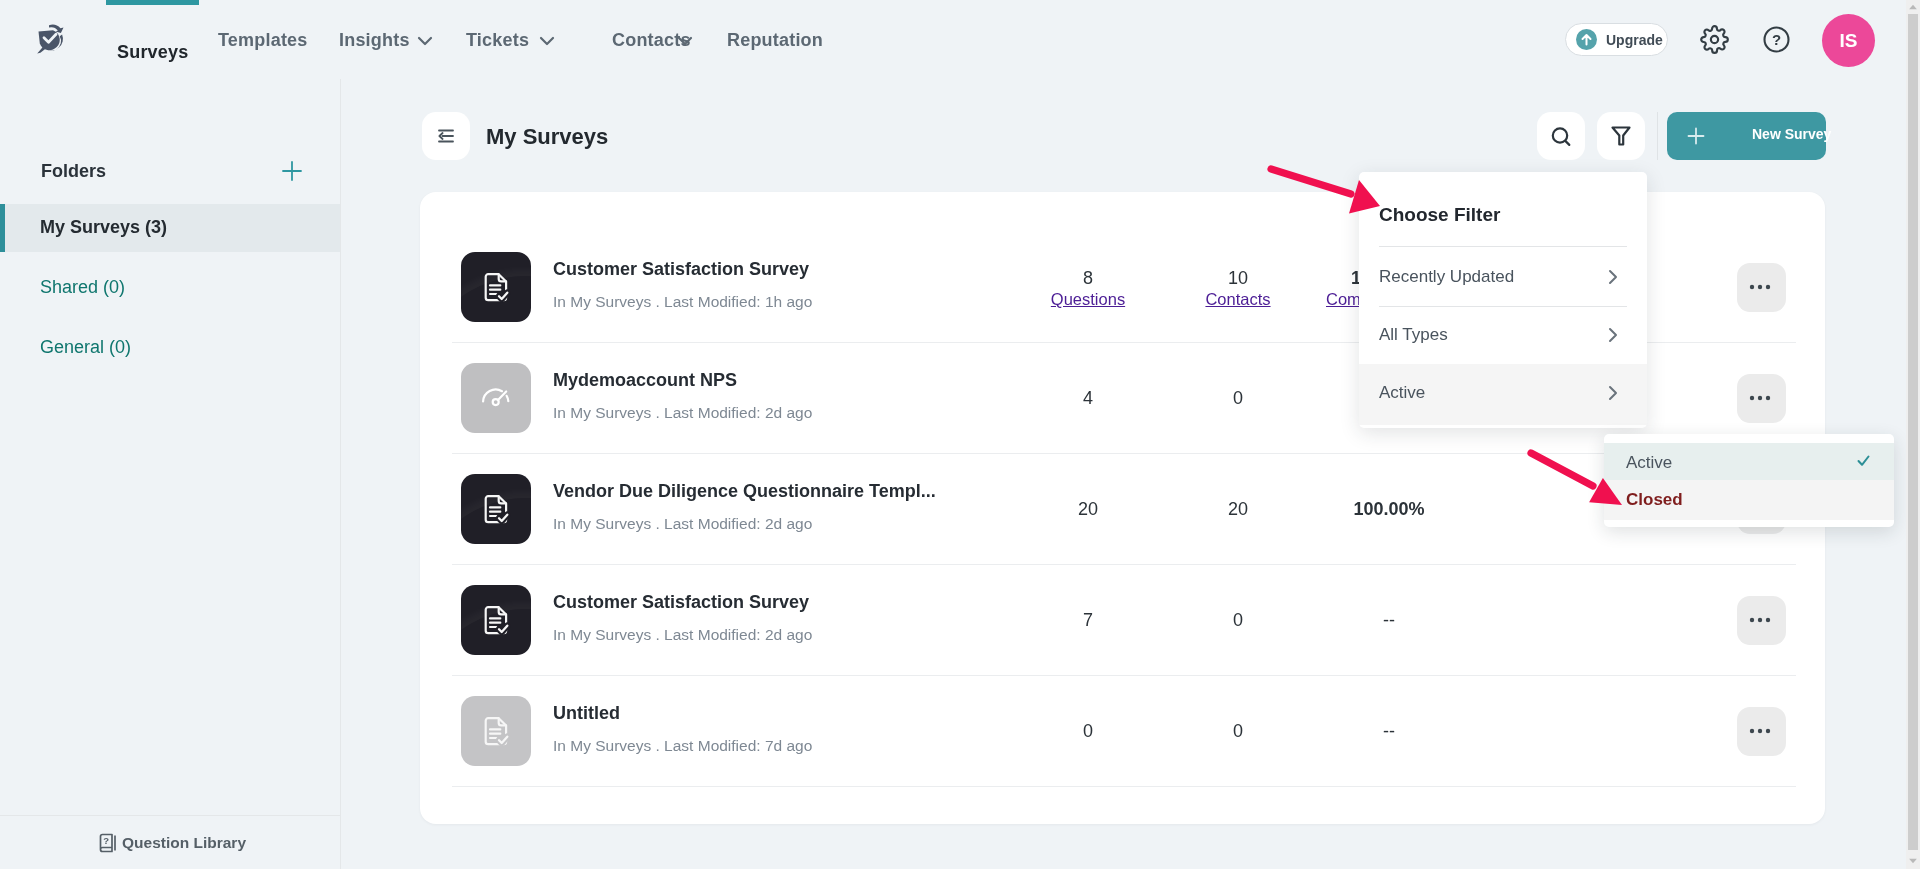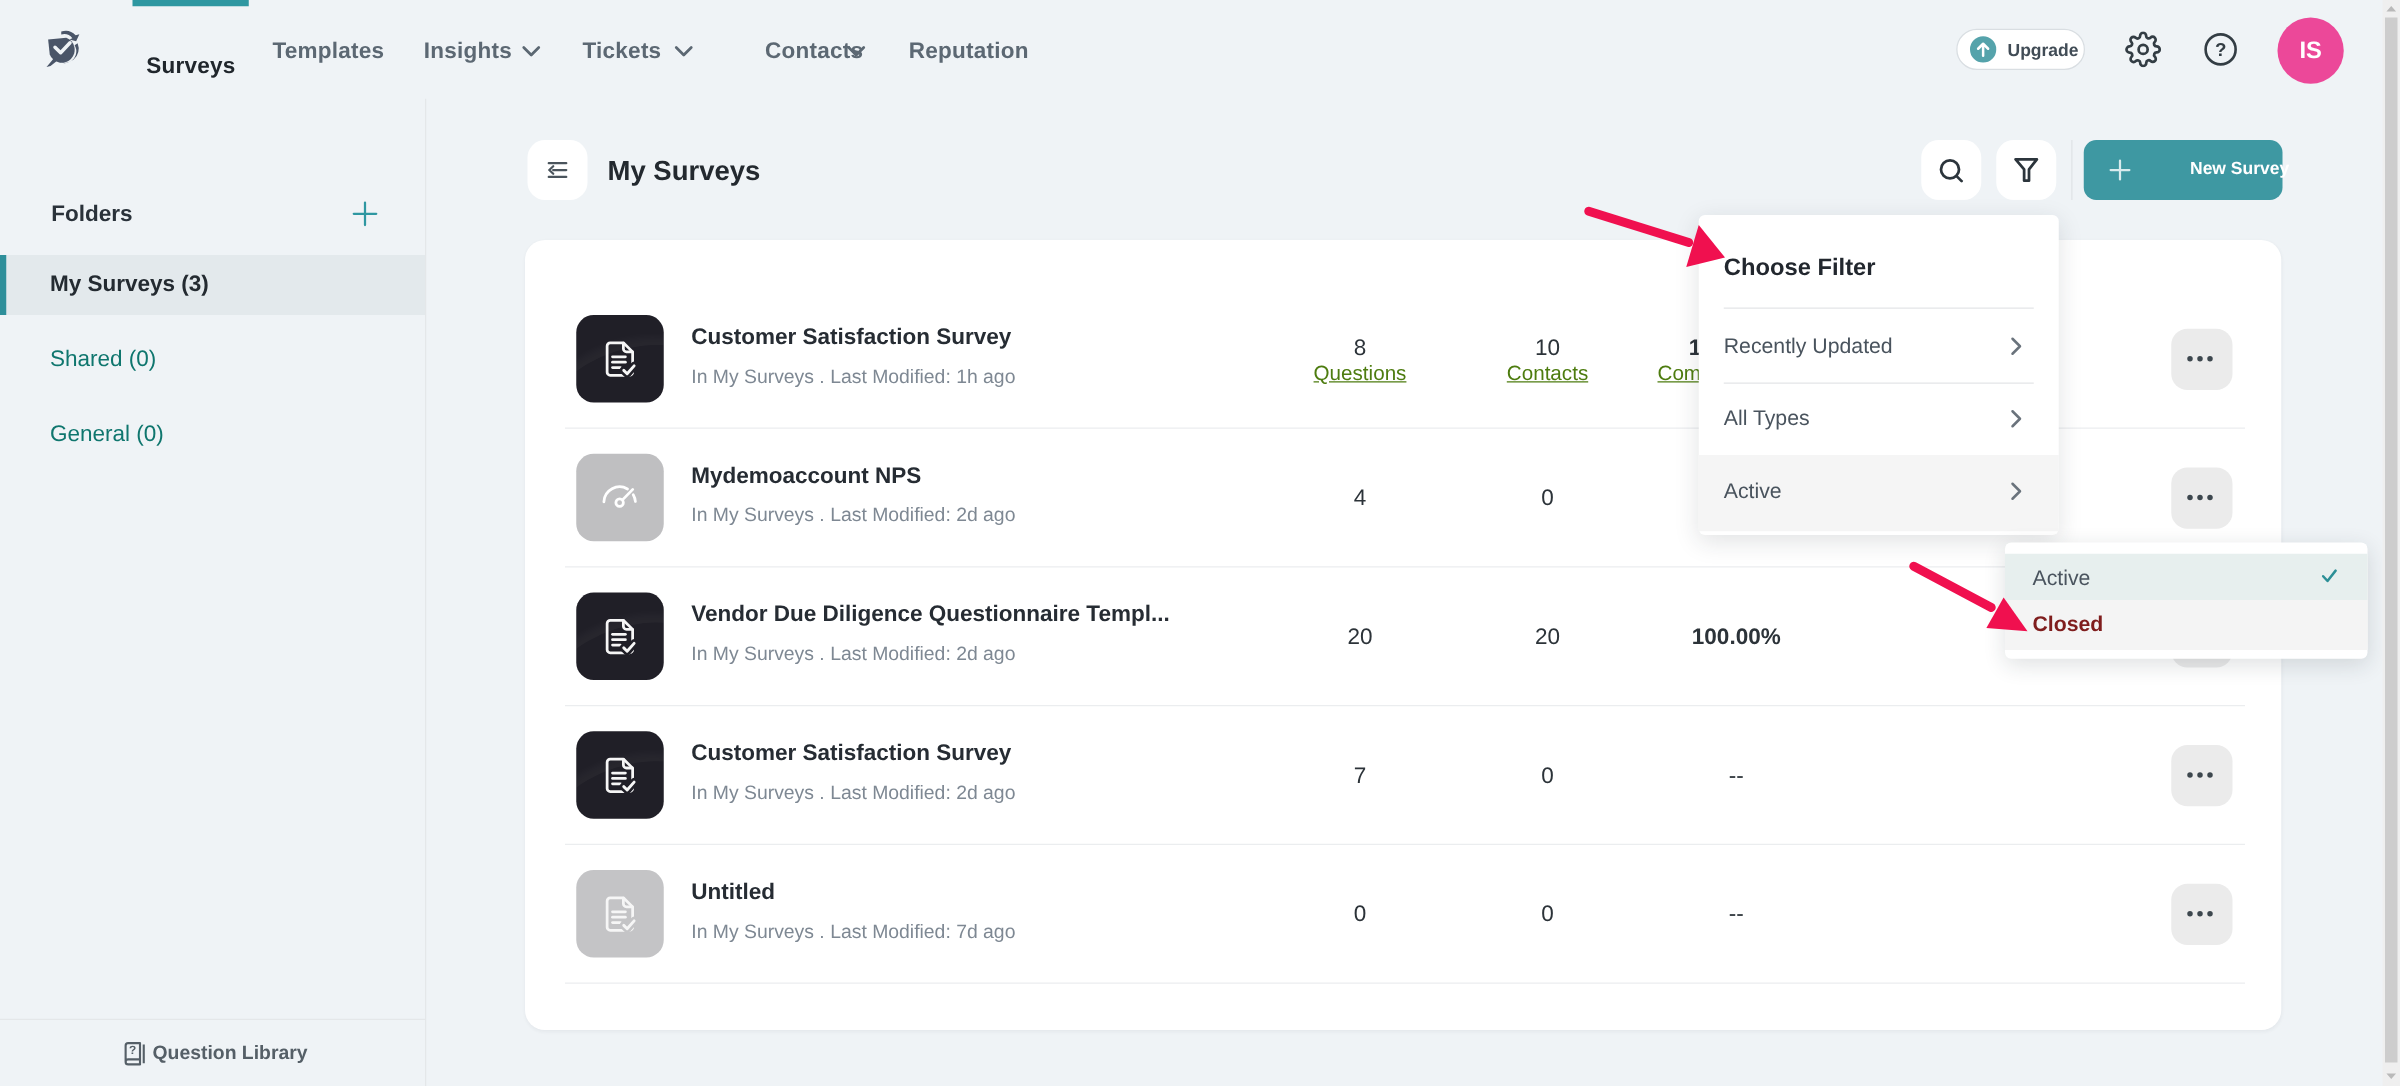--- a/index.html
+++ b/index.html
@@ -9,21 +9,21 @@
 .nav { position:absolute; top:30px; font-size:18px; font-weight:bold; color:#5c6873; letter-spacing:0.2px; }
 .nav.active { color:#20262c; }
 .chev { position:absolute; top:36px; width:16px; height:10px; }
 .whitebtn { position:absolute; width:48px; height:48px; background:#fff; border-radius:14px; }
 .tile { position:absolute; left:461px; width:70px; height:70px; border-radius:14px; }
 .tile.dark { background:#201f27; overflow:hidden; }
 .tile.gray { background:#bfbfc1; }
 .rowtitle { position:absolute; left:553px; font-size:18px; font-weight:bold; color:#262c33; }
 .rowsub { position:absolute; left:553px; font-size:15.5px; color:#7e8893; }
 .num { position:absolute; width:120px; text-align:center; font-size:18px; color:#2c3339; }
-.collabel { position:absolute; width:160px; text-align:center; font-size:16.5px; color:#4d7c0f; text-decoration:underline; }
+.collabel { position:absolute; width:160px; text-align:center; font-size:16.5px; color:#4c1d95; text-decoration:underline; }
 .dots { position:absolute; left:1737px; width:49px; height:49px; background:#ebebeb; border-radius:13px; }
 .dots svg { position:absolute; left:12px; top:21px; }
 .sep { position:absolute; left:452px; width:1344px; height:1px; background:#ebedef; }
 .sideitem { position:absolute; left:40px; font-size:18px; color:#0f766e; }
 .popitem { font-size:17px; color:#49535d; }
 .tile svg { position:absolute; left:16px; top:16px; }
 .sheen { position:absolute; left:-20px; top:28px; width:120px; height:60px; border-radius:50%; box-shadow:0 -7px 7px rgba(255,255,255,0.035); transform:rotate(-18deg); }
 </style>
 </head>
 <body>

